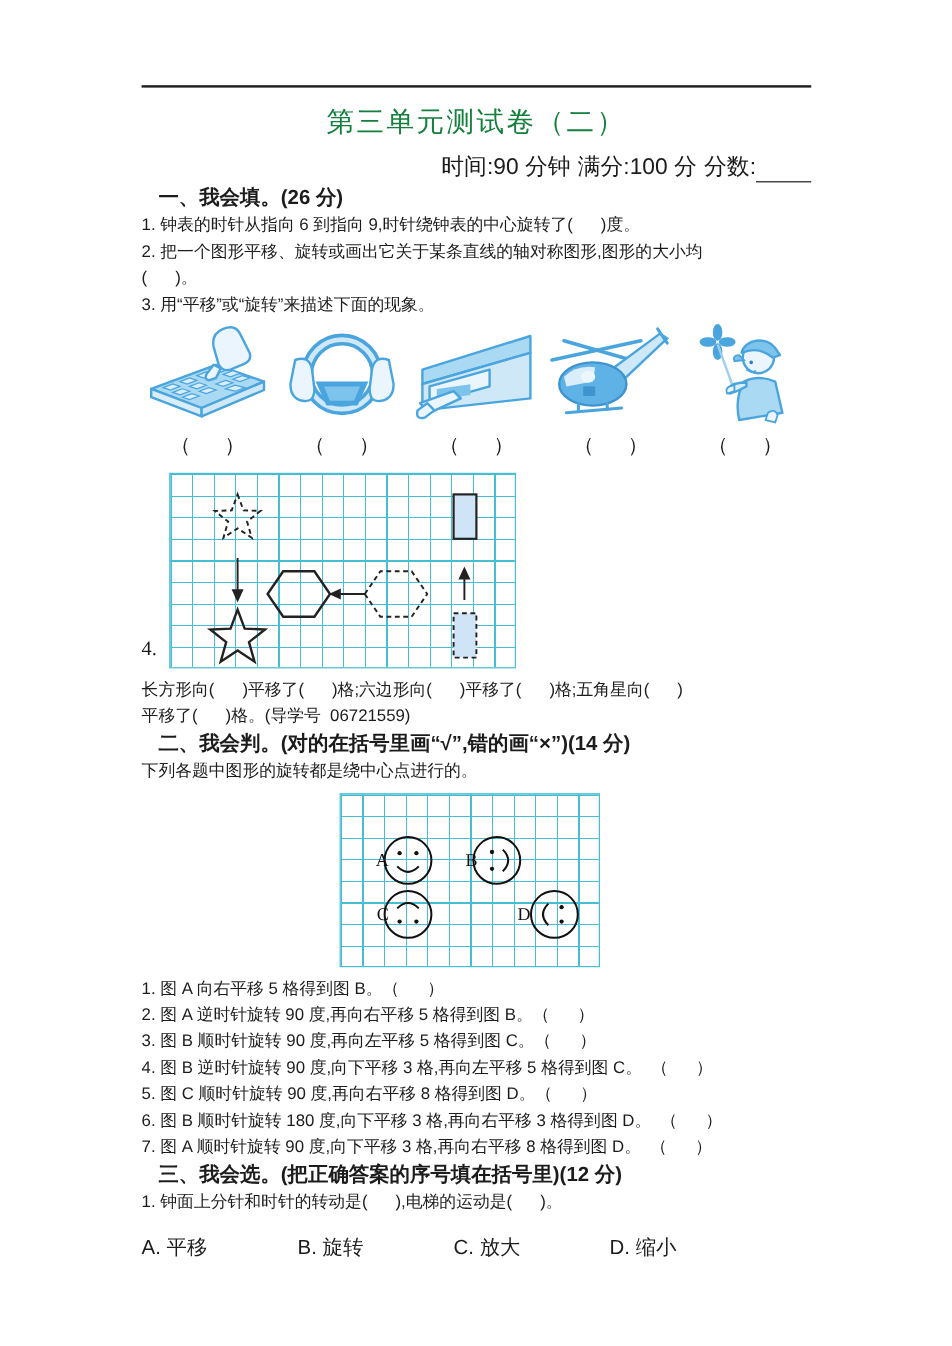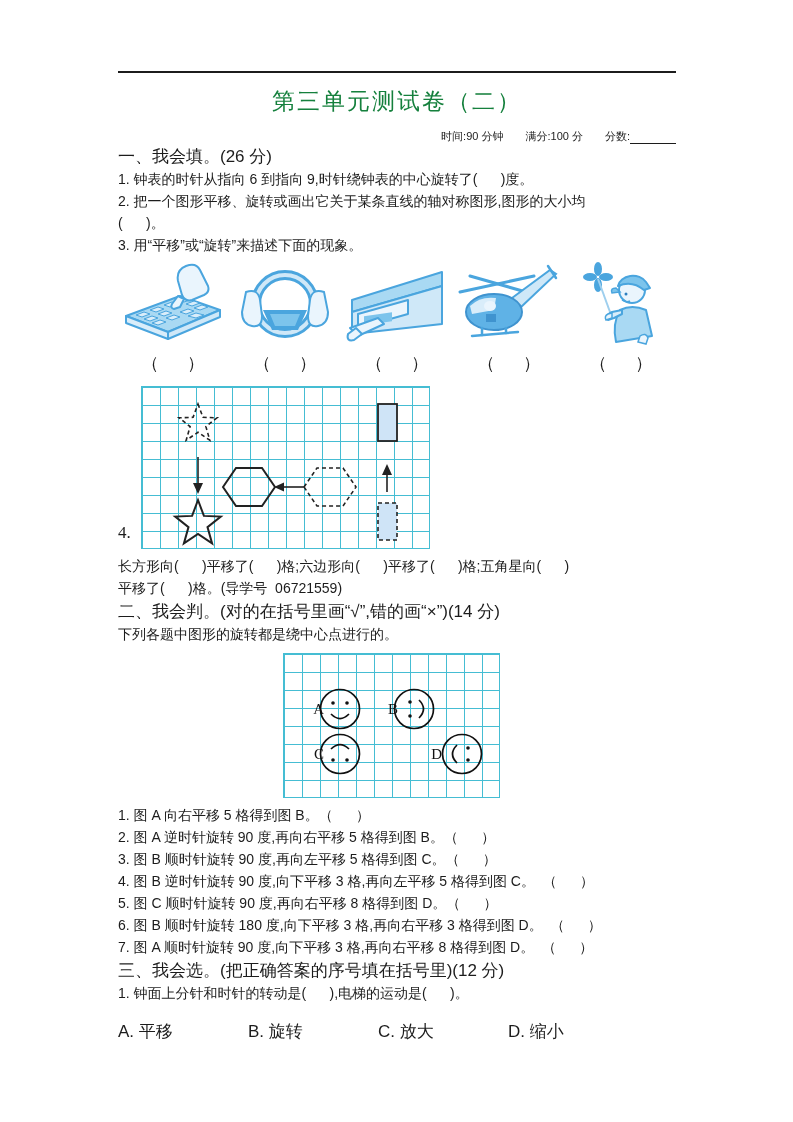--- a/index.html
+++ b/index.html
@@ -25,33 +25,33 @@
     margin-top:13px;
     text-align:center;
     font-family:"Liberation Serif","DejaVu Serif",serif;
     font-size:23px;
     letter-spacing:2px;
     color:#15803d;
   }
   .exam-info {
     margin-top:9px;
     display:flex; justify-content:flex-end; align-items:flex-end;
-    gap:22px;
-    font-size:11px;
+    gap:6px;
+    font-size:19px;
   }
   .score-wrap { display:flex; align-items:flex-end; }
   .score-blank {
     display:inline-block; width:46px; height:18px;
     border-bottom:1.5px solid #1c1c1c;
   }
   .line {
     font-size:14px; line-height:22px;
     white-space:pre-wrap;
   }
-  .heading { font-weight:normal; font-size:17px; line-height:22px; white-space:pre-wrap; }
+  .heading { font-weight:bold; font-size:17px; line-height:22px; white-space:pre-wrap;margin-left:14px; }
   .figures-row {
     margin-top:6px;
     display:flex; justify-content:space-between;
     padding:0 2px;
   }
   .figure { width:106px; display:flex; flex-direction:column; align-items:center; }
   .figure svg { display:block; }
   .figure .blank {
     margin-top:6px; font-size:17px; line-height:20px; white-space:pre;
   }

